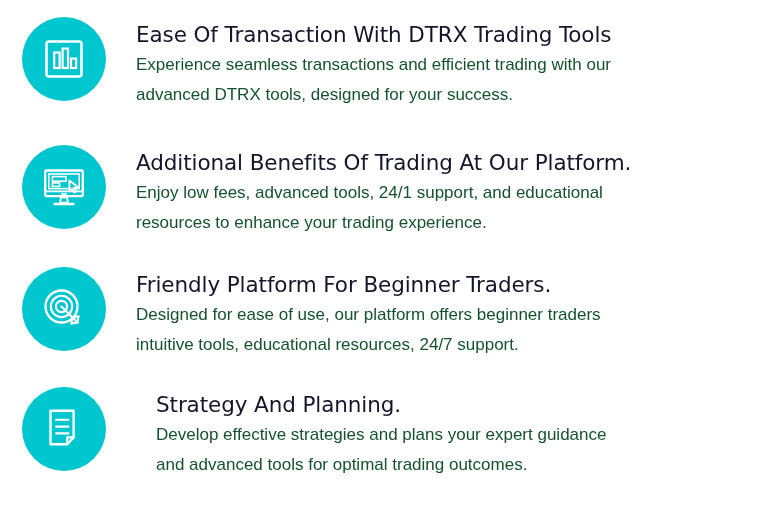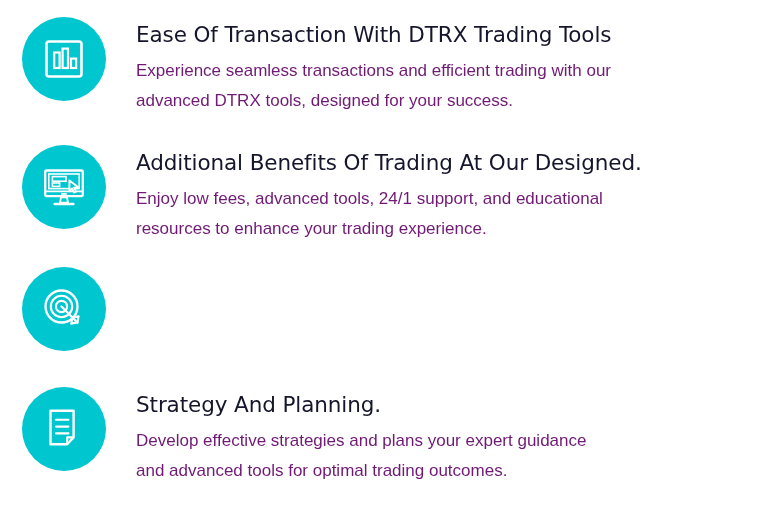--- a/index.html
+++ b/index.html
@@ -27,21 +27,21 @@
   .feature-row {
     display: flex;
     align-items: flex-start;
     height: 123px;
     padding-left: 22px;
   }
 
   .feature-row.row-1 { height: 128px; }
   .feature-row.row-2 { height: 122px; }
   .feature-row.row-3 { height: 120px; }
-  .feature-row.row-4 { height: 123px; }
+  .feature-row.row-4 { height: 123px; gap: 20px; }
 
   .icon-badge {
     flex: 0 0 auto;
     width: 84px;
     height: 84px;
     border-radius: 50%;
     background: #00c6d0;
     display: flex;
     align-items: center;
     justify-content: center;
@@ -67,22 +67,22 @@
     color: #15152b;
     letter-spacing: -0.1px;
     white-space: nowrap;
   }
 
   .feature-desc {
     font-family: "Liberation Sans", sans-serif;
     font-size: 17px;
     line-height: 30px;
     font-weight: 400;
-    color: #701a75;
-    margin-top: 7px;
+    color: #14532d;
+    margin-top: 1px;
     max-width: 610px;
   }
 
   .row-1 .feature-desc { max-width: 612px; }
   .row-2 .feature-desc { max-width: 600px; }
   .row-3 .feature-desc { max-width: 600px; }
   .row-4 .feature-desc { max-width: 618px; }
 </style>
 </head>
 <body>
@@ -116,37 +116,41 @@
           <rect x="20.2" y="29.1" width="5.6" height="1.7" fill="#ffffff"></rect>
           <rect x="11.4" y="12.6" width="13.6" height="4.6" stroke="#ffffff" stroke-width="1.6"></rect>
           <rect x="11.4" y="19" width="7.2" height="3.4" stroke="#ffffff" stroke-width="1.6"></rect>
           <path d="M20 33.3 L19 38.6 L27 38.6 L26 33.3 Z" stroke="#ffffff" stroke-width="1.8" stroke-linejoin="round"></path>
           <line x1="13.6" y1="40" x2="32.4" y2="40" stroke="#ffffff" stroke-width="2.4" stroke-linecap="round"></line>
           <path d="M28.4 16.4 L28.4 27.2 L31.1 24.4 L33 28.6 L35 27.6 L33.2 23.6 L37 23.1 Z" fill="#00c6d0" stroke="#ffffff" stroke-width="1.9" stroke-linejoin="round"></path>
         </svg>
       </span>
     </div>
     <div class="feature-text">
-      <div class="feature-title">Additional Benefits Of Trading At Our Designed.</div>
+      <div class="feature-title">Additional Benefits Of Trading At Our Platform.</div>
       <div class="feature-desc">Enjoy low fees, advanced tools, 24/1 support, and educational resources to enhance your trading experience.</div>
     </div>
   </div>
 
   <div class="feature-row row-3">
     <div class="icon-badge">
       <span>
         <svg width="46" height="46" viewBox="0 0 46 46" fill="none" aria-hidden="true">
           <circle cx="20.5" cy="20.5" r="16" stroke="#ffffff" stroke-width="2.3"></circle>
           <circle cx="20.5" cy="20.5" r="10.7" stroke="#ffffff" stroke-width="2.1"></circle>
           <circle cx="20.5" cy="20.5" r="5.6" stroke="#ffffff" stroke-width="2.1"></circle>
           <line x1="20.5" y1="20.5" x2="36.5" y2="36.5" stroke="#ffffff" stroke-width="2.3" stroke-linecap="round"></line>
           <path d="M31.4 31.4 L30.2 37.6 L36.4 36.4" stroke="#ffffff" stroke-width="2.1" stroke-linejoin="round" stroke-linecap="round"></path>
           <path d="M36.4 36.4 L37.6 30.2 L31.4 31.4" stroke="#ffffff" stroke-width="2.1" stroke-linejoin="round" stroke-linecap="round"></path>
         </svg>
       </span>
+    </div>
+    <div class="feature-text">
+      <div class="feature-title">Friendly Platform For Beginner Traders.</div>
+      <div class="feature-desc">Designed for ease of use, our platform offers beginner traders intuitive tools, educational resources, 24/7 support.</div>
     </div>
   </div>
 
   <div class="feature-row row-4">
     <div class="icon-badge">
       <span>
         <svg width="46" height="46" viewBox="0 0 46 46" fill="none" aria-hidden="true">
           <path d="M9.5 4.8 H32.6 V31.4 L26.2 38.2 H9.5 Z" stroke="#ffffff" stroke-width="2.4" stroke-linejoin="round"></path>
           <path d="M32.6 31.4 H26.2 V38.2" stroke="#ffffff" stroke-width="2.1" stroke-linejoin="round"></path>
           <line x1="15" y1="13.8" x2="27.4" y2="13.8" stroke="#ffffff" stroke-width="2.1" stroke-linecap="round"></line>

